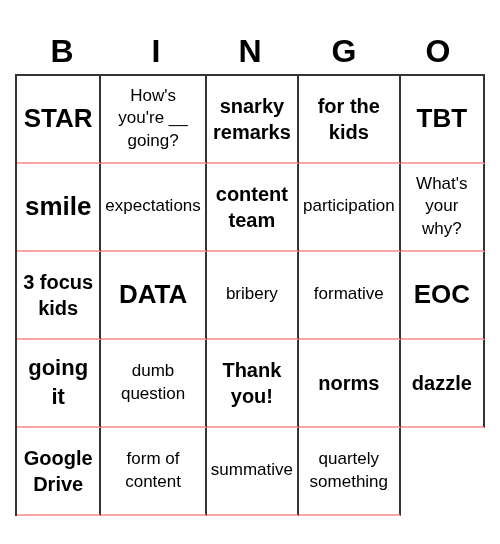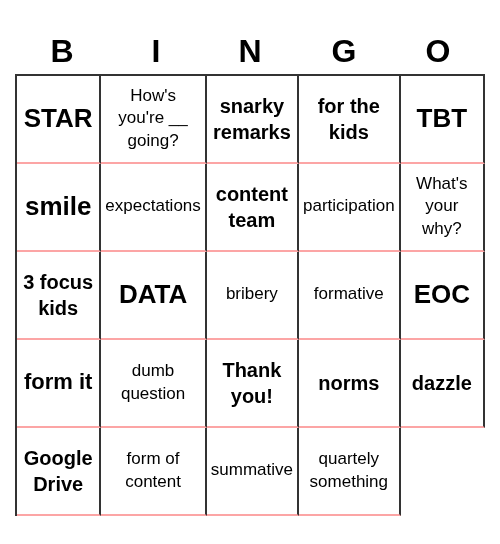--- a/index.html
+++ b/index.html
@@ -85,21 +85,21 @@
       <div class="bingo-cell xlarge-text">smile</div>
       <div class="bingo-cell small-text">expectations</div>
       <div class="bingo-cell medium-text">content team</div>
       <div class="bingo-cell small-text">participation</div>
       <div class="bingo-cell small-text">What's your why?</div>
       <div class="bingo-cell medium-text">3 focus kids</div>
       <div class="bingo-cell xlarge-text">DATA</div>
       <div class="bingo-cell small-text">bribery</div>
       <div class="bingo-cell small-text">formative</div>
       <div class="bingo-cell xlarge-text">EOC</div>
-      <div class="bingo-cell large-text">form it</div>
+      <div class="bingo-cell large-text">going it</div>
       <div class="bingo-cell small-text">dumb question</div>
       <div class="bingo-cell medium-text">Thank you!</div>
       <div class="bingo-cell medium-text">norms</div>
       <div class="bingo-cell medium-text">dazzle</div>
       <div class="bingo-cell medium-text">Google Drive</div>
       <div class="bingo-cell small-text">form of content</div>
       <div class="bingo-cell small-text">summative</div>
       <div class="bingo-cell small-text">quartely something</div>
     </div>
 </div>

